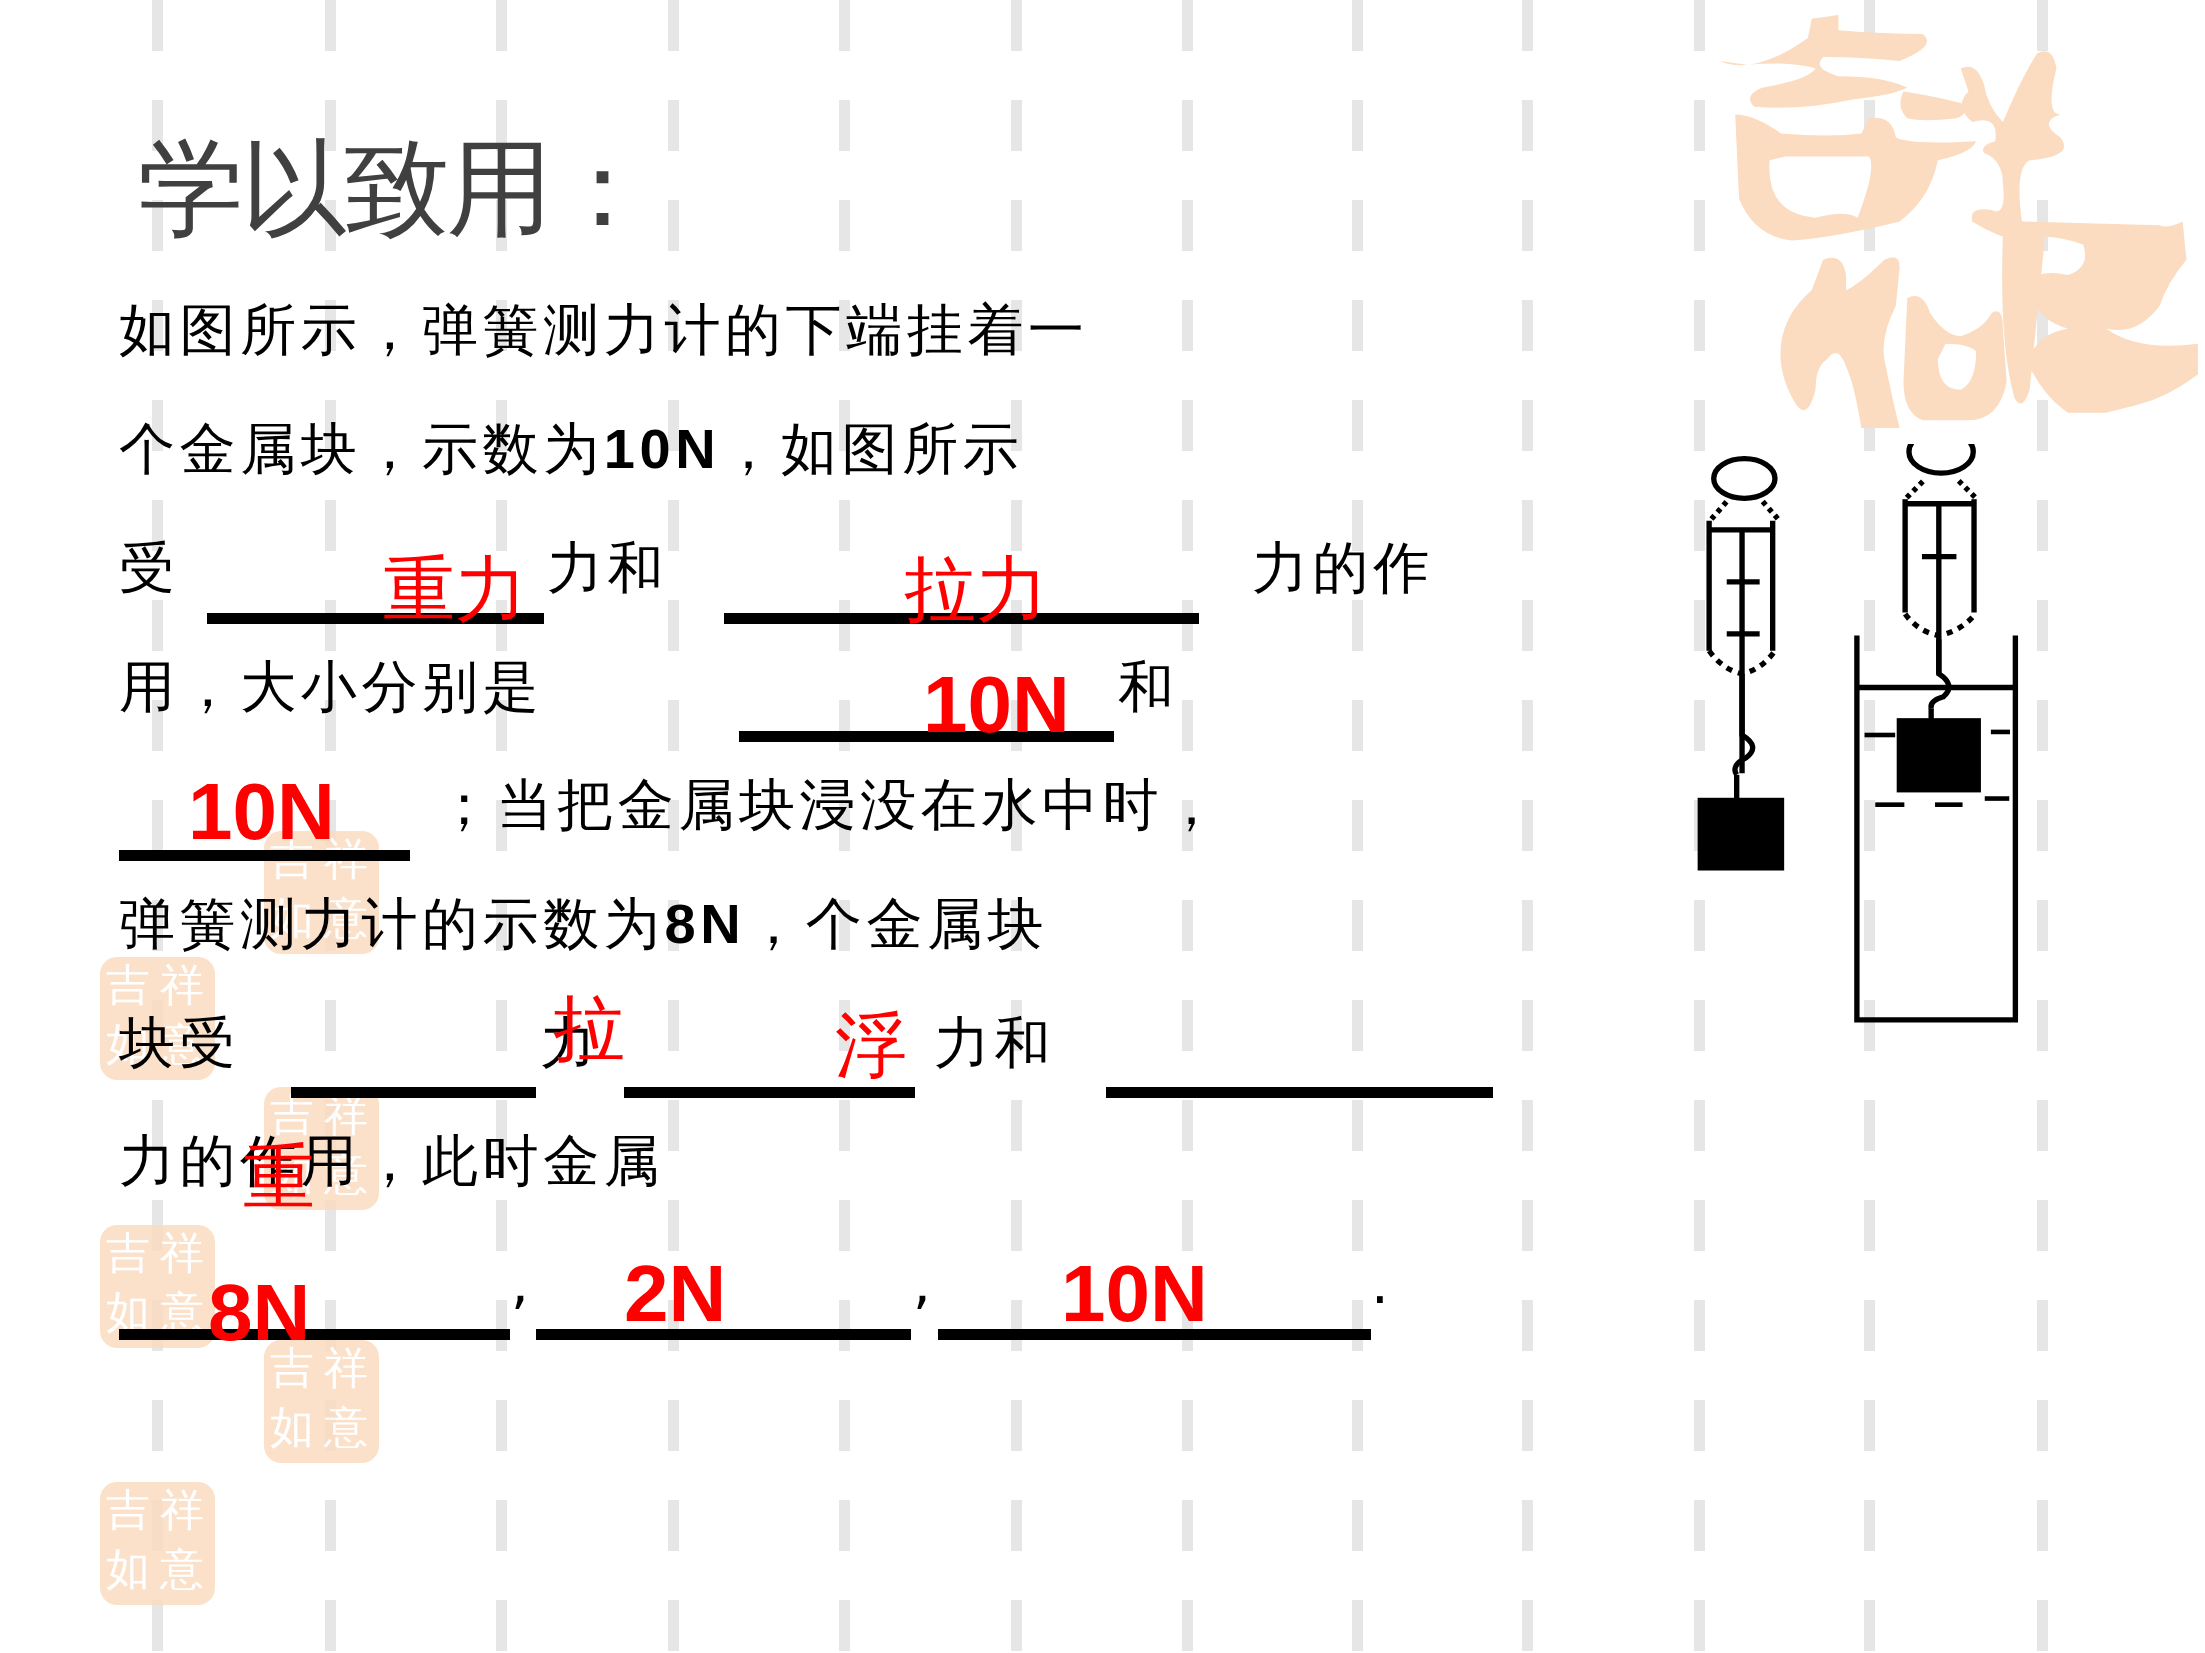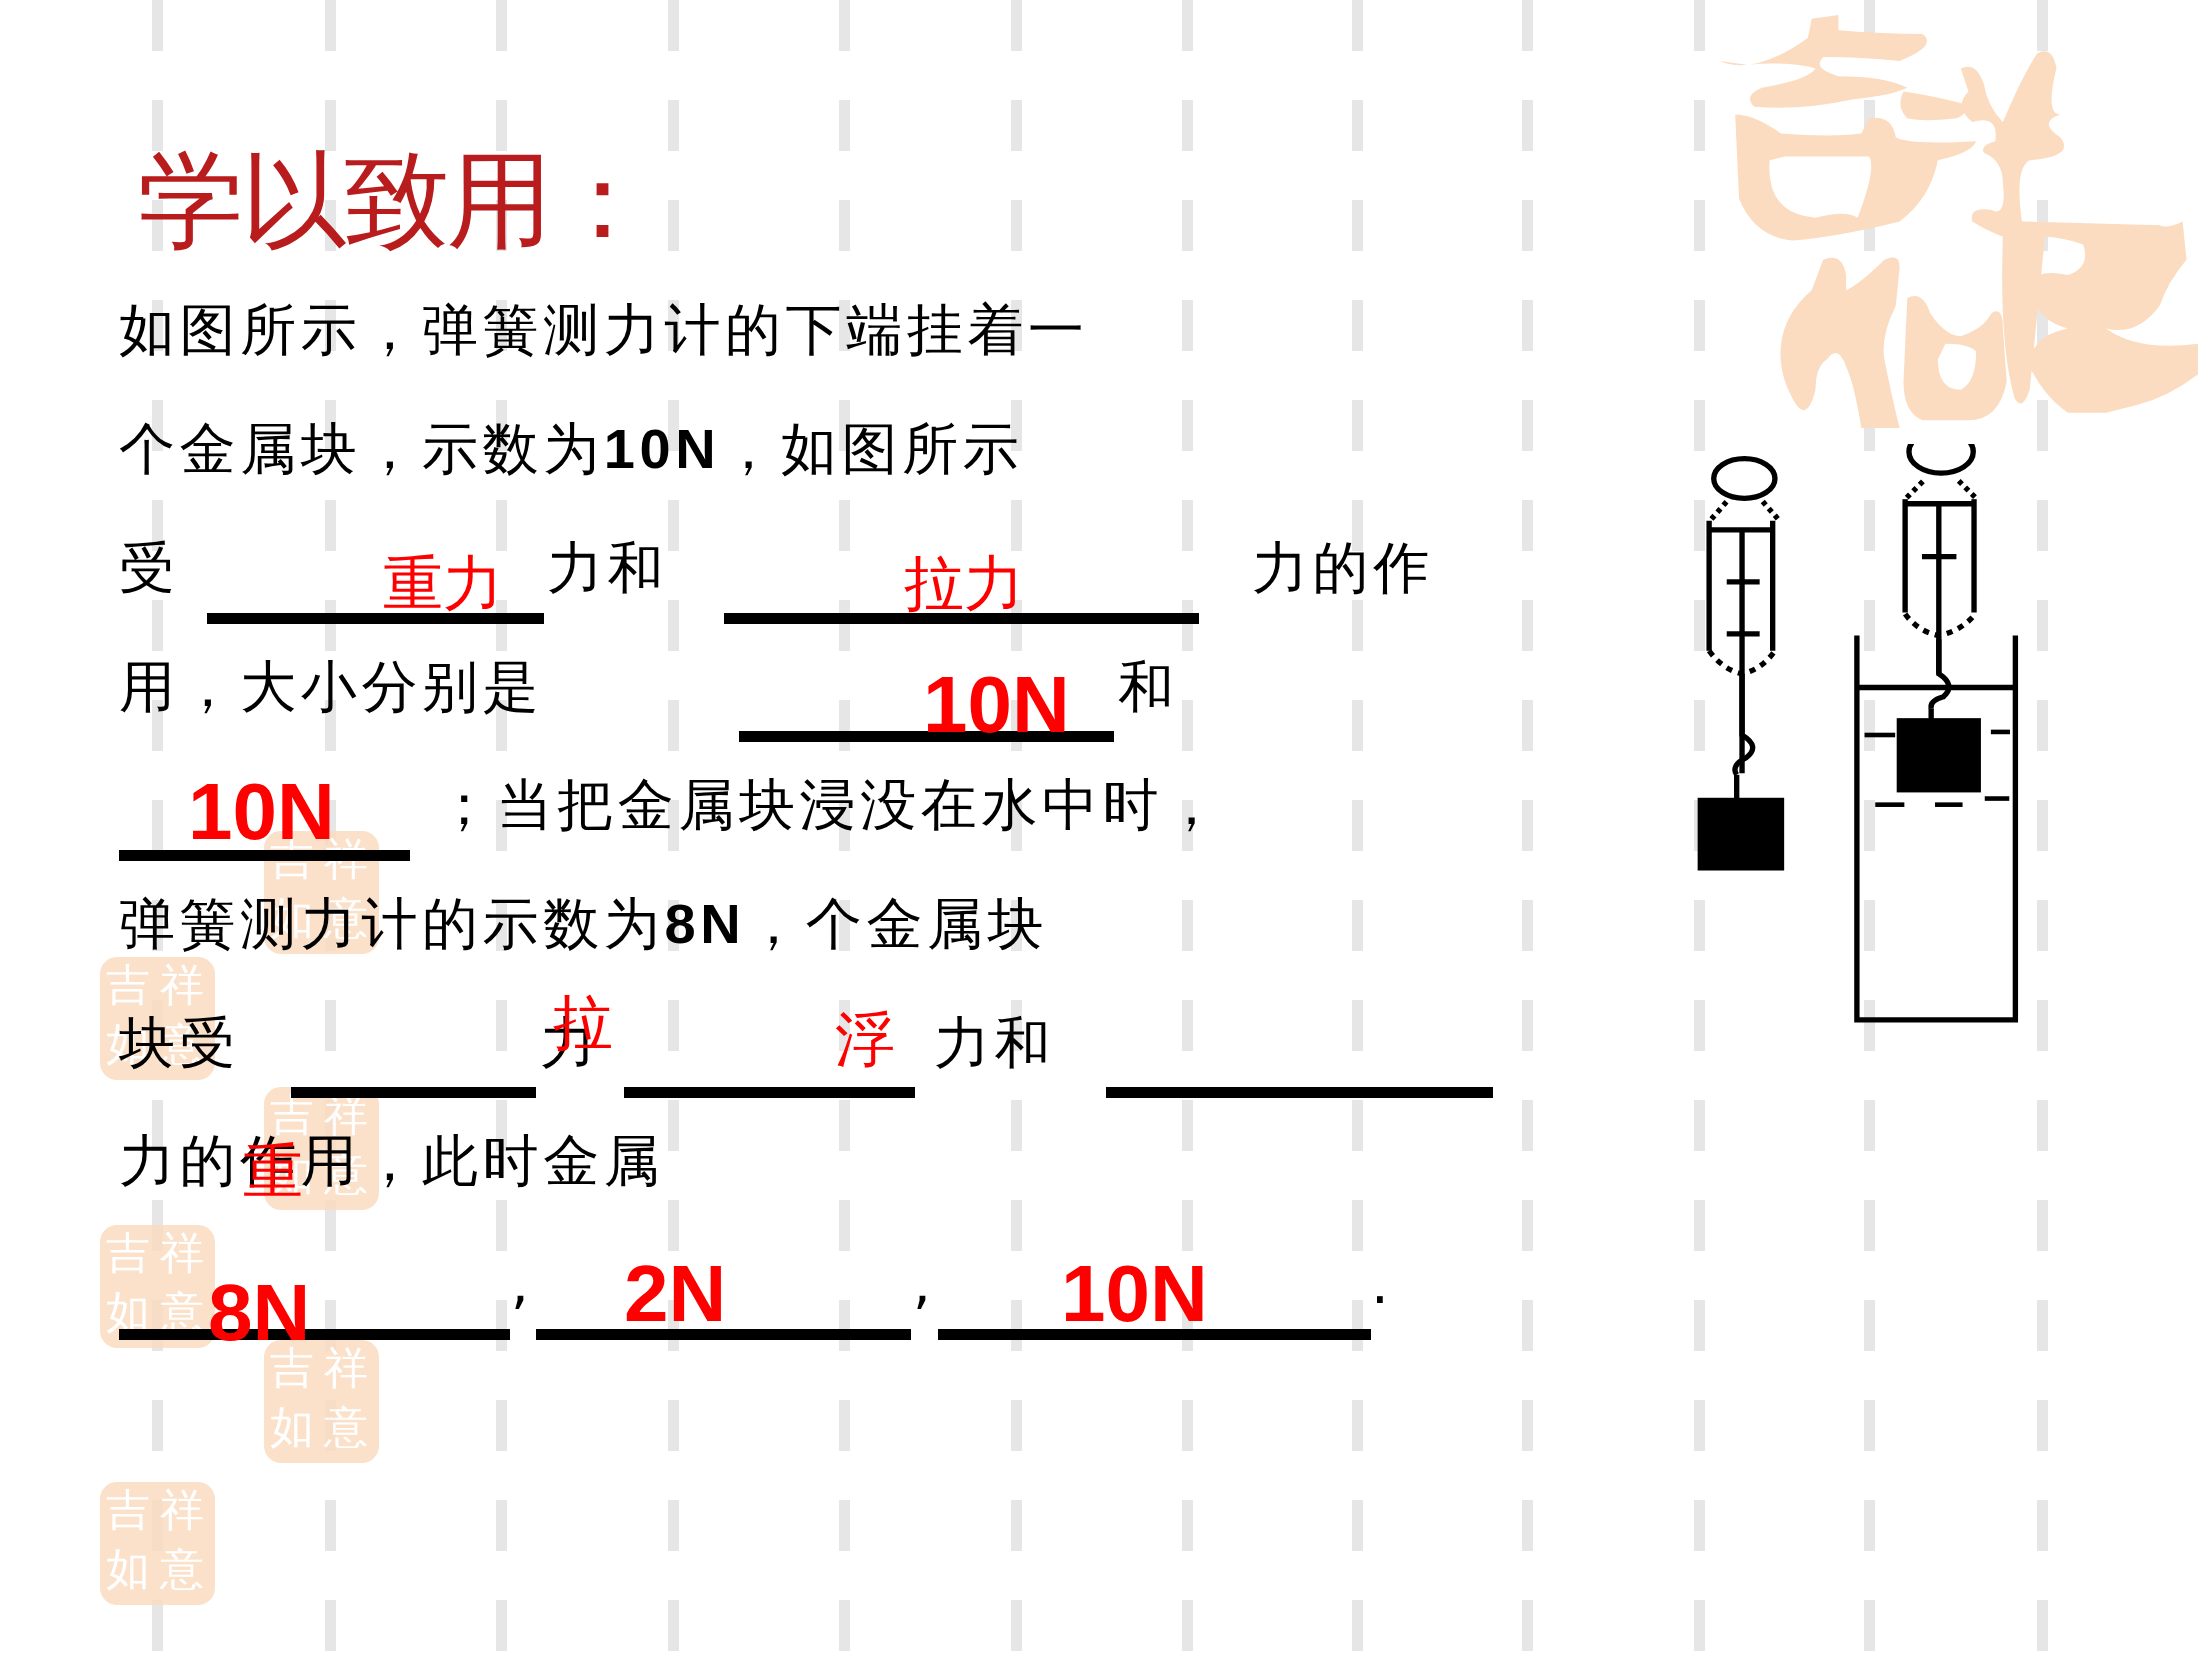--- a/index.html
+++ b/index.html
@@ -3,25 +3,25 @@
 <meta charset="utf-8">
 <style>
   html, body { margin:0; padding:0; }
   body { width:2205px; height:1654px; position:relative; overflow:hidden; background:#ffffff;
          font-family:"DejaVu Sans","Liberation Sans",sans-serif; }
   .grid { position:absolute; top:0; width:10.7px; height:1654px;
           background: repeating-linear-gradient(to bottom, #e6e6e6 0 51px, transparent 51px 100px); }
   .seal-big { position:absolute; left:1708px; top:15.3px; width:498px; height:413px; }
   .seal { position:absolute; width:115px; height:123px; border-radius:17px; background:#fbdcc0; opacity:0.85; overflow:hidden; }
   .seal span { position:absolute; color:#fff; font-family:"DejaVu Serif",serif; font-size:44px; line-height:1; }
-  .title { position:absolute; left:138px; top:130px; font-size:106px; color:#b91c1c; letter-spacing:-3.1px;
+  .title { position:absolute; left:138px; top:118px; font-size:106px; color:#404040; letter-spacing:-3.1px;
            font-family:Liberation Sans, sans-serif; }
   .txt { position:absolute; font-size:56px; color:#000; white-space:nowrap; line-height:1;
          font-family:"DejaVu Sans",sans-serif; letter-spacing:4.6px; }
-  .red { position:absolute; color:#ff0000; font-size:60px; line-height:1; white-space:nowrap;
+  .red { position:absolute; color:#ff0000; font-size:72px; line-height:1; white-space:nowrap;
          font-family:"DejaVu Sans",sans-serif; }
   .redb { position:absolute; color:#ff0000; font-size:80px; line-height:1; white-space:nowrap; font-weight:bold;
           font-family:"Liberation Sans",sans-serif; }
   .blank { position:absolute; height:10.7px; background:#000; }
   .b { font-weight:bold; font-family:"Liberation Sans",sans-serif; }
   .fig { position:absolute; left:1654px; top:444px; width:490px; height:582px; }
 </style>
 </head>
 <body>
 

